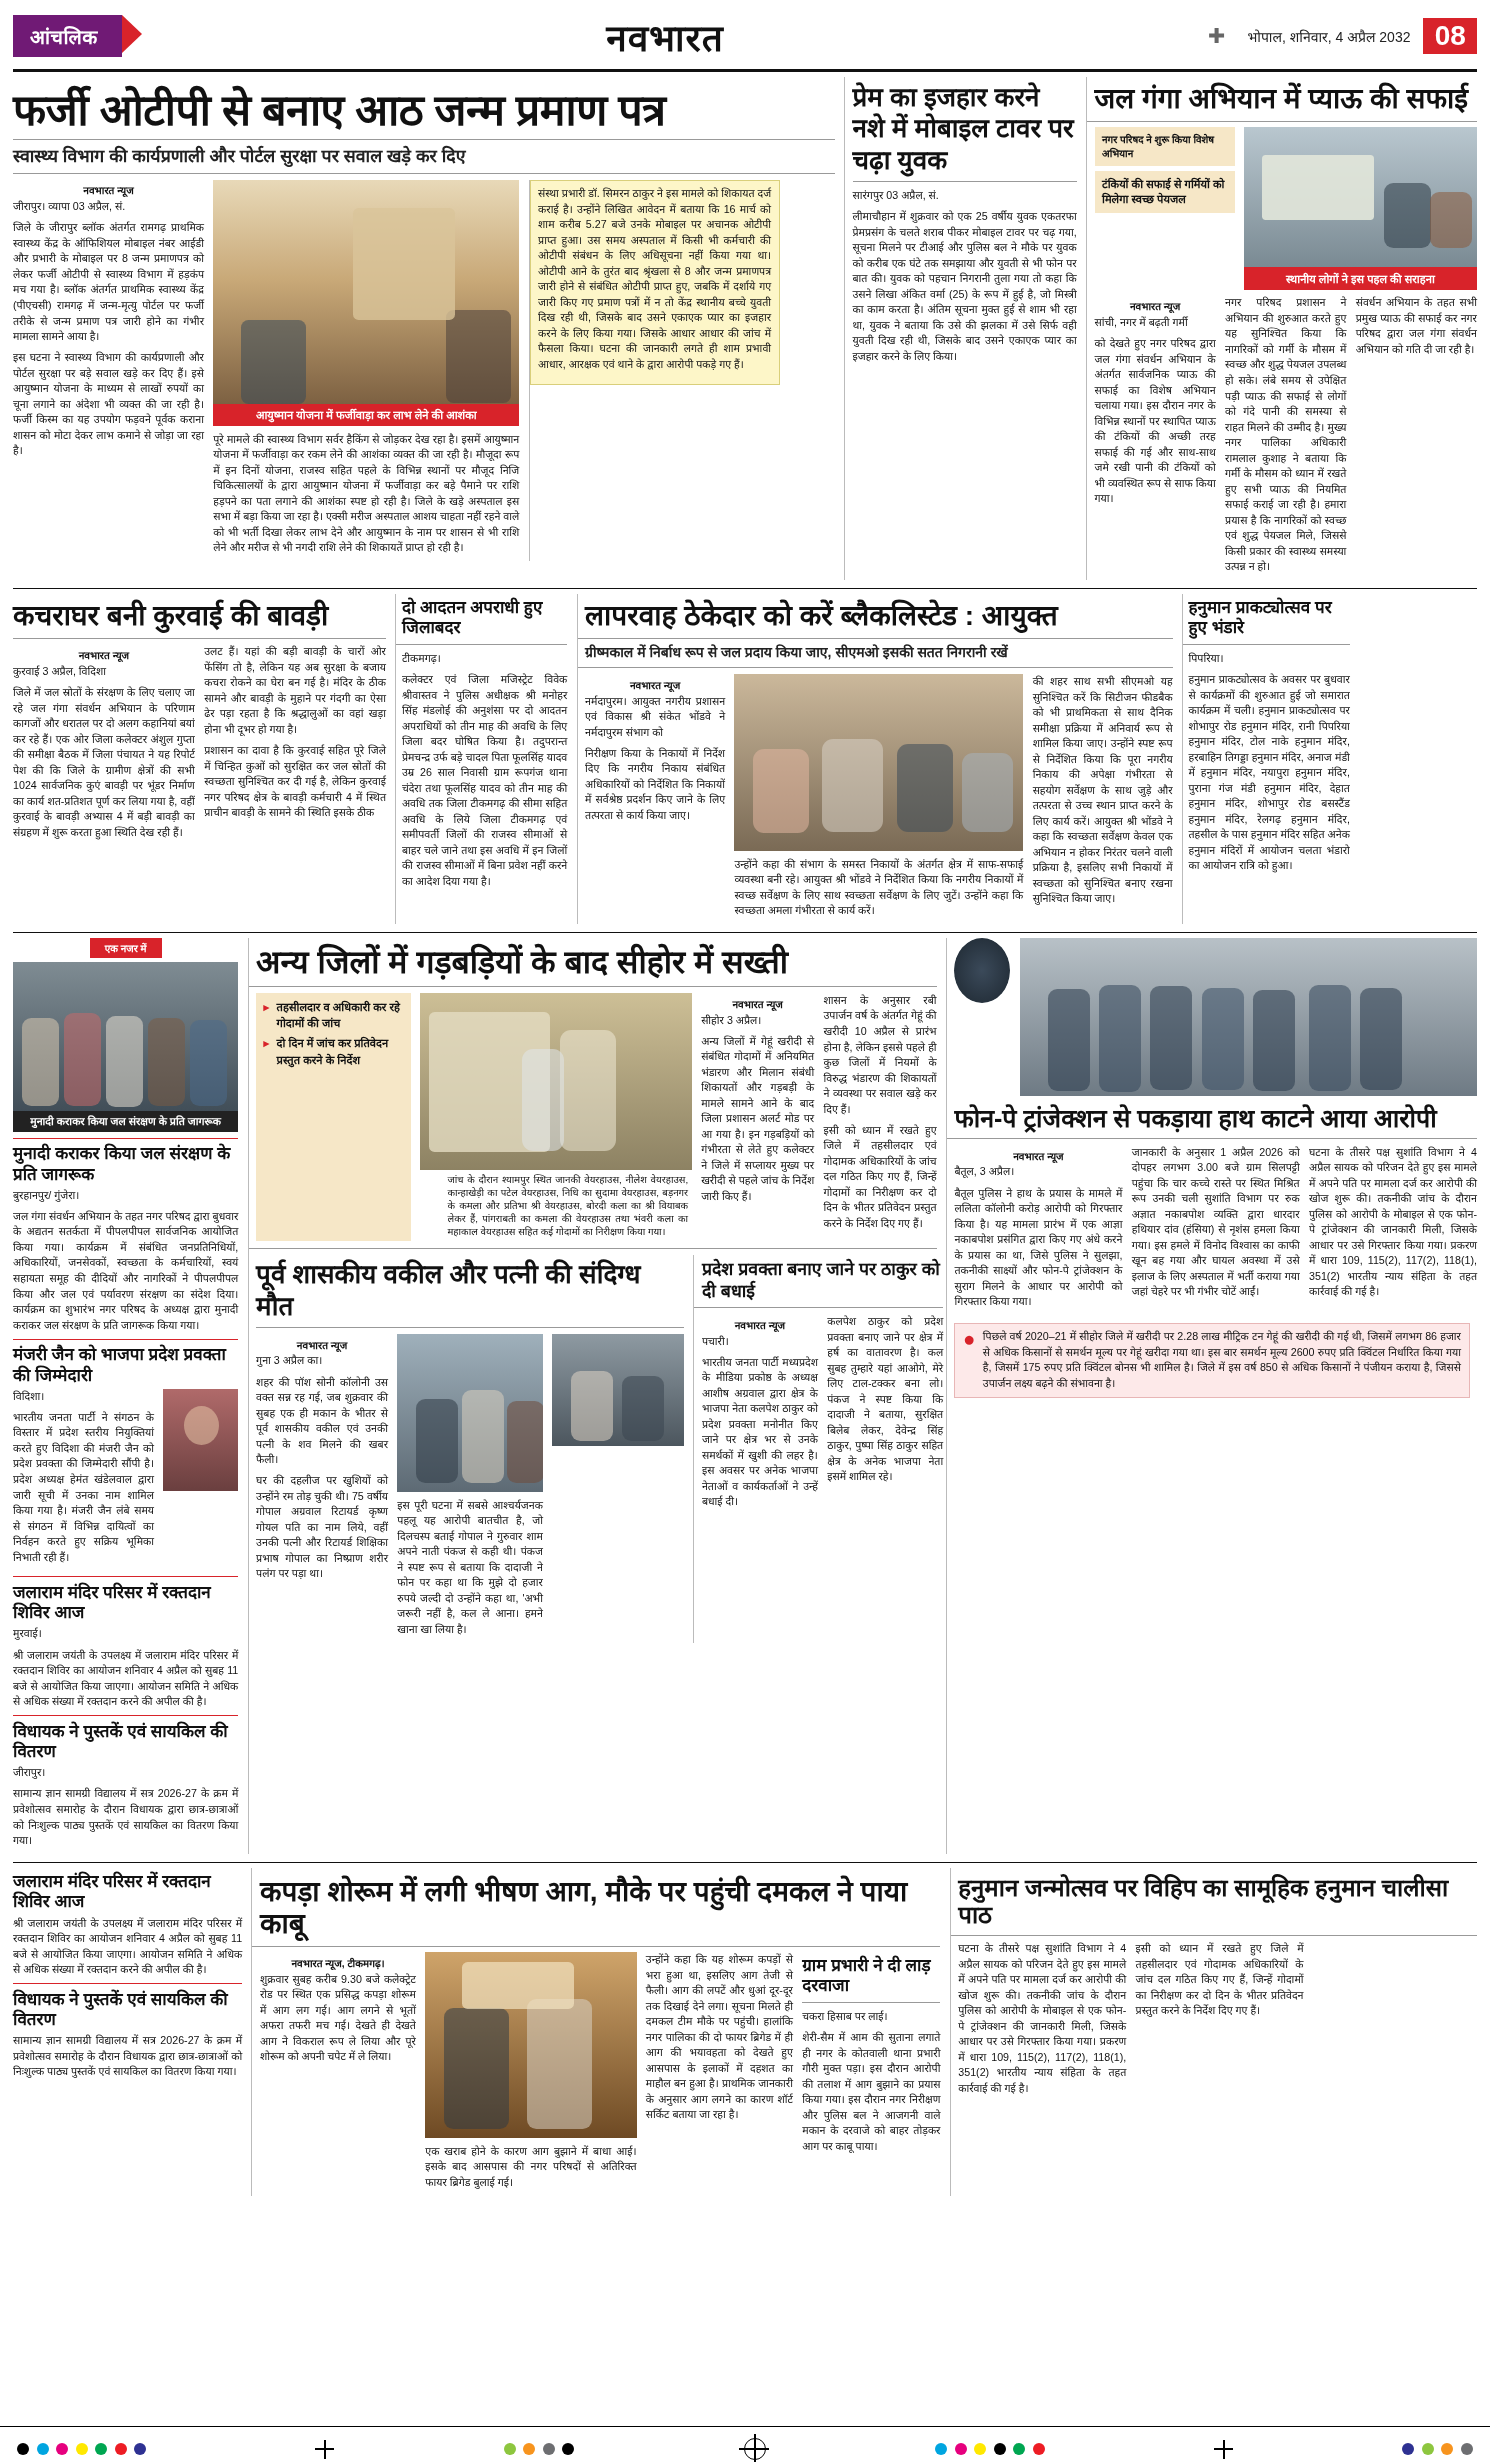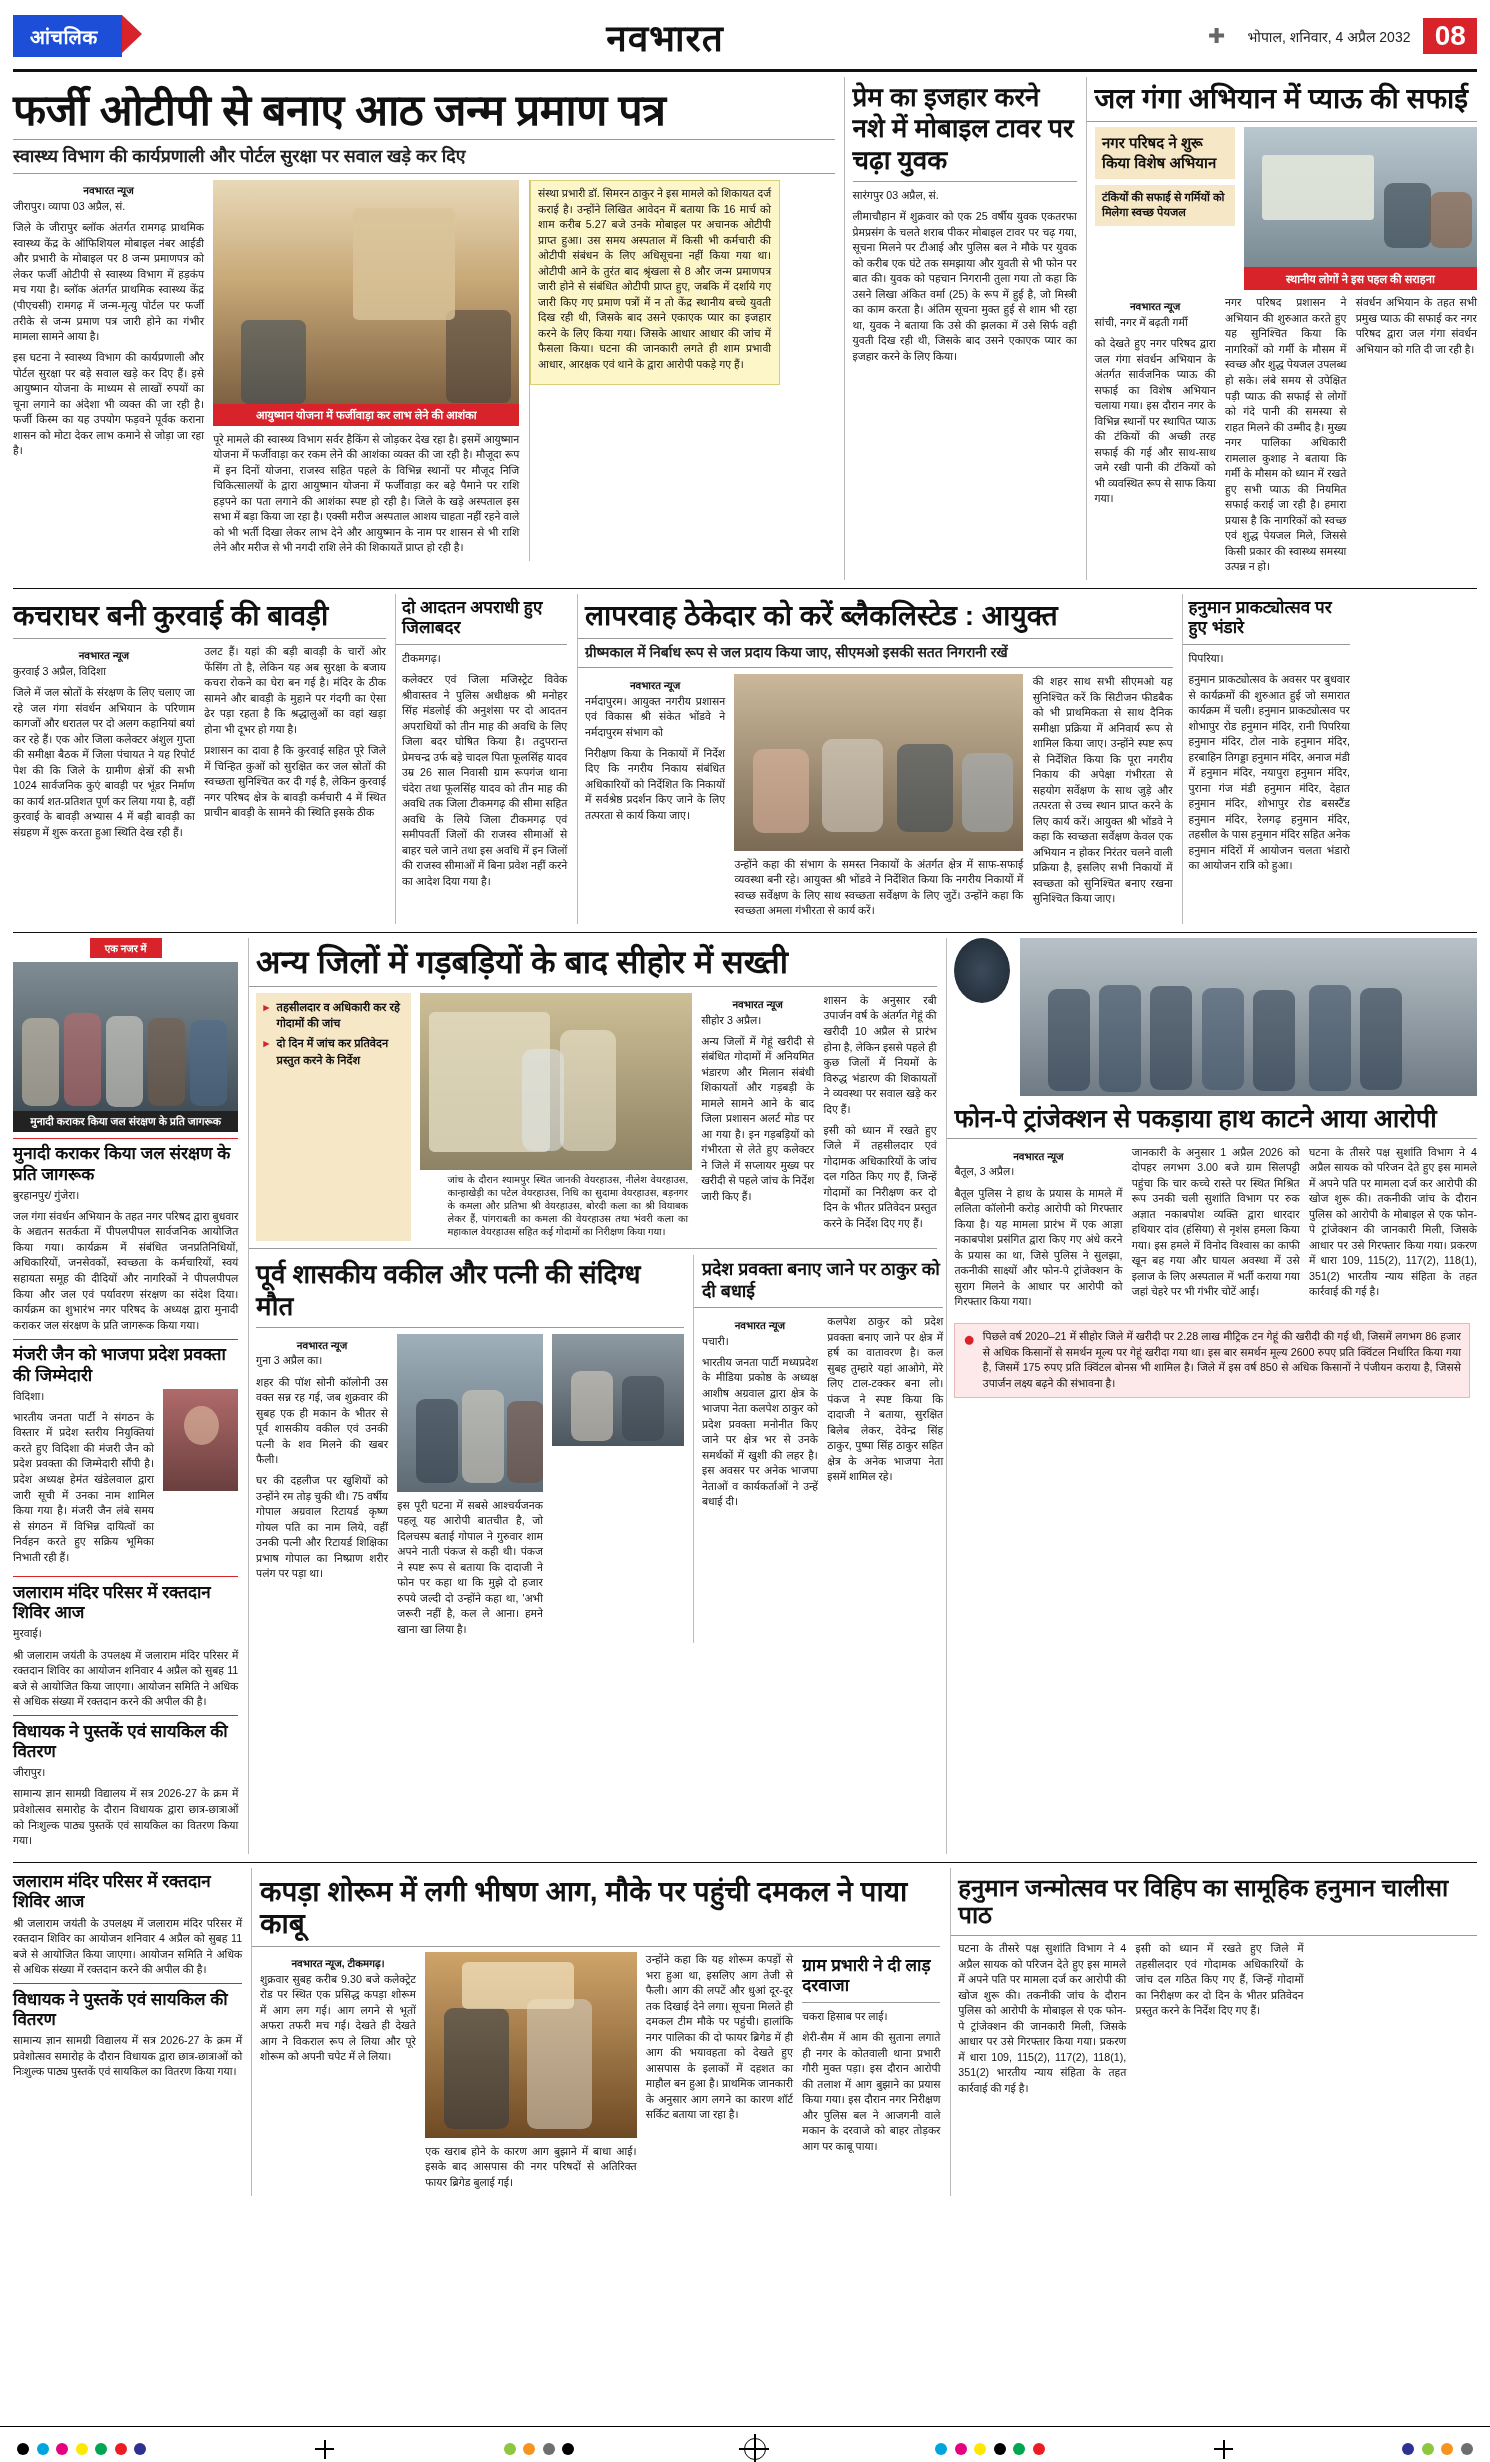--- a/index.html
+++ b/index.html
@@ -10,21 +10,21 @@
     font-family:"Liberation Sans", sans-serif;
     color:#111;
     position:relative;
     overflow:hidden;
   }
   .page { position:relative; width:1490px; height:2462px; padding:0 13px; }
 
   
   .masthead { display:flex; align-items:center; height:54px; margin-top:9.3px; }
   .mh-tag {
-    background:#1d4ed8; color:#fff; font-weight:bold; font-size:19.6px;
+    background:#701a75; color:#fff; font-weight:bold; font-size:19.6px;
     padding:7.5px 24px 7.5px 17px; position:relative; letter-spacing:0.5px;
   }
   .mh-tag:after{
     content:""; position:absolute; right:-20.5px; top:0; border-left:20.5px solid #d8232a;
     border-top:19.6px solid transparent; border-bottom:19.6px solid transparent; height:0; width:0;
   }
   .mh-title { flex:1; text-align:center; font-size:37px; font-weight:bold; letter-spacing:0.9px; }
   .mh-right { display:flex; align-items:center; gap:13px; }
   .mh-date { font-size:14px; color:#222; }
   .mh-plus { font-size:20.5px; color:#666; margin-right:9.3px;}
@@ -143,21 +143,21 @@
           <div class="hline"></div>
           <p class="body">सारंगपुर 03 अप्रैल, सं.</p>
           <p class="body">लीमाचौहान में शुक्रवार को एक 25 वर्षीय युवक एकतरफा प्रेमप्रसंग के चलते शराब पीकर मोबाइल टावर पर चढ़ गया, सूचना मिलने पर टीआई और पुलिस बल ने मौके पर युवक को करीब एक घंटे तक समझाया और युवती से भी फोन पर बात की। युवक को पहचान निगरानी तुला गया तो कहा कि उसने लिखा अंकित वर्मा (25) के रूप में हुई है, जो मिस्त्री का काम करता है। अंतिम सूचना मुक्त हुई से शाम भी रहा था, युवक ने बताया कि उसे की झलका में उसे सिर्फ वही युवती दिख रही थी, जिसके बाद उसने एकाएक प्यार का इजहार करने के लिए किया।</p>
         </div>
 
         <div style="width:391px;" class="vline">
           <h2 class="head" style="padding-left:7.5px;">जल गंगा अभियान में प्याऊ की सफाई</h2>
           <div class="hline"></div>
           <div class="cols" style="padding-left:7.5px;">
             <div style="width:140px;">
-              <div class="box-tan" style="margin-bottom:5.6px;font-size:15px;font-weight:bold;line-height:1.35;">नगर परिषद ने शुरू किया विशेष अभियान</div>
+              <div class="box-tan" style="margin-bottom:5.6px;font-size:10px;font-weight:bold;line-height:1.35;">नगर परिषद ने शुरू किया विशेष अभियान</div>
               <div class="box-tan" style="font-size:11.2px;font-weight:bold;line-height:1.35;">टंकियों की सफाई से गर्मियों को मिलेगा स्वच्छ पेयजल</div>
             </div>
             <div style="flex:1;">
               <div class="photo" style="height:140px;">
                 <div class="ph-in" style="background:linear-gradient(#b9c7cf,#7a8a93);"></div>
                 <div class="blob" style="left:18.6px;top:28px;width:112px;height:65px;background:#e2e7da;border-radius:3.7px;opacity:.9"></div>
                 <div class="blob" style="left:140px;top:56px;width:47px;height:65px;background:#2b3a46;border-radius:9.3px;"></div>
                 <div class="blob" style="left:186px;top:65px;width:42px;height:56px;background:#8a5a3a;border-radius:9.3px;"></div>
               </div>
               <div class="cap-red">स्थानीय लोगों ने इस पहल की सराहना</div>

